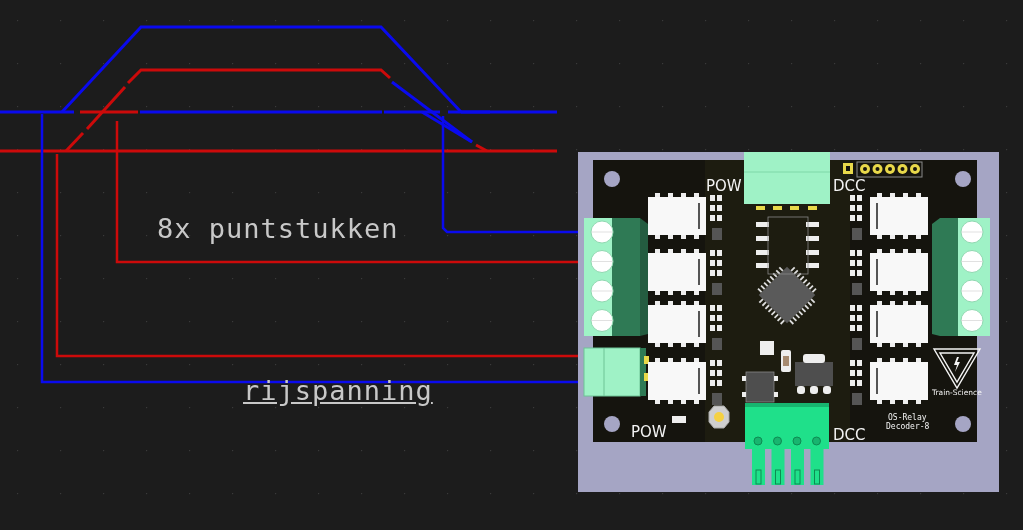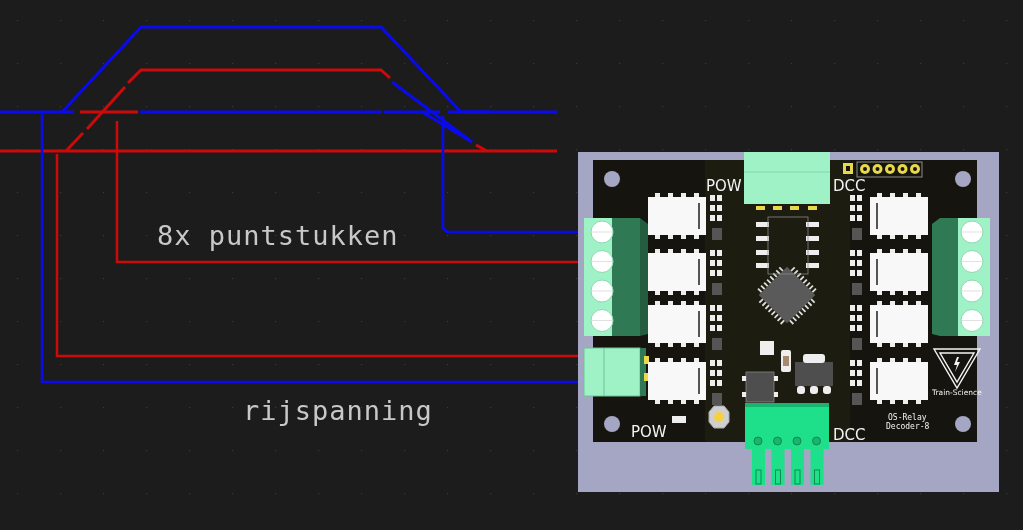--- a/index.html
+++ b/index.html
@@ -1,22 +1,22 @@
 <!DOCTYPE html>
 <html><head>
 <meta charset="utf-8">
 <style>
   html, body { margin:0; padding:0; }
   body { width:1023px; height:530px; background:#1c1c1c; overflow:hidden; position:relative;
          font-family:"DejaVu Sans Mono", monospace; }
   #canvas { position:absolute; left:0; top:0; width:1023px; height:530px; }
   .label-text { position:absolute; color:#c8c8c8; font-family:"DejaVu Sans Mono", monospace;
-                font-size:27px; letter-spacing:1px; white-space:nowrap;margin-top:7px; }
+                font-size:27px; letter-spacing:1px; white-space:nowrap; }
   #label-puntstukken { left:157px; top:213px; }
-  #label-rijspanning { left:243px; top:388px; }
+  #label-rijspanning { left:243px; top:375px;text-decoration:underline; }
 </style>
 </head>
 <body>
 
 <svg id="canvas" viewBox="0 0 1023 530" xmlns="http://www.w3.org/2000/svg">
 
   <g id="grid">
       <rect x="17" y="20" width="1.2" height="1.2" fill="#3a3a3a"></rect>
       <rect x="17" y="63" width="1.2" height="1.2" fill="#3a3a3a"></rect>
       <rect x="17" y="106" width="1.2" height="1.2" fill="#3a3a3a"></rect>

